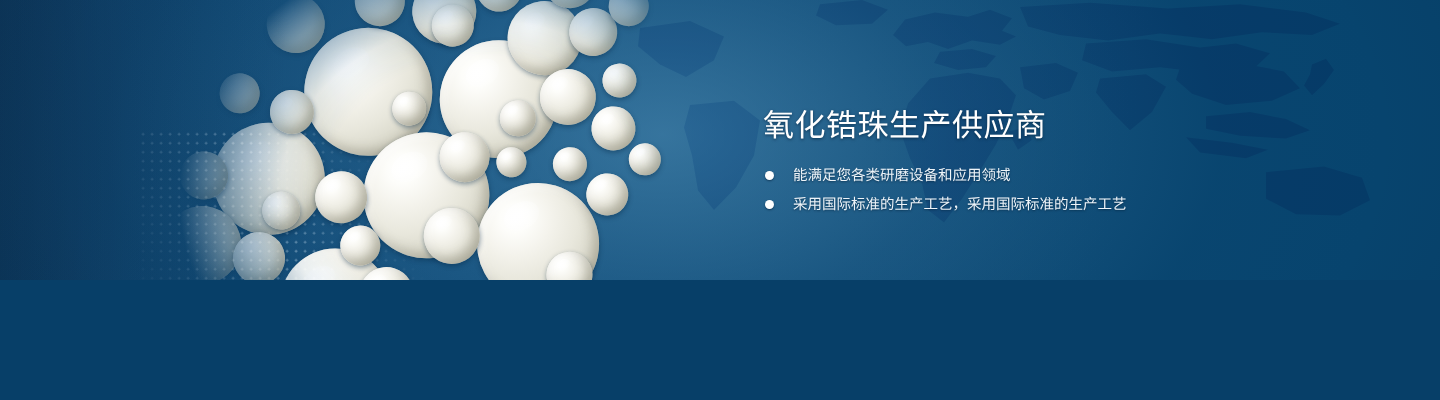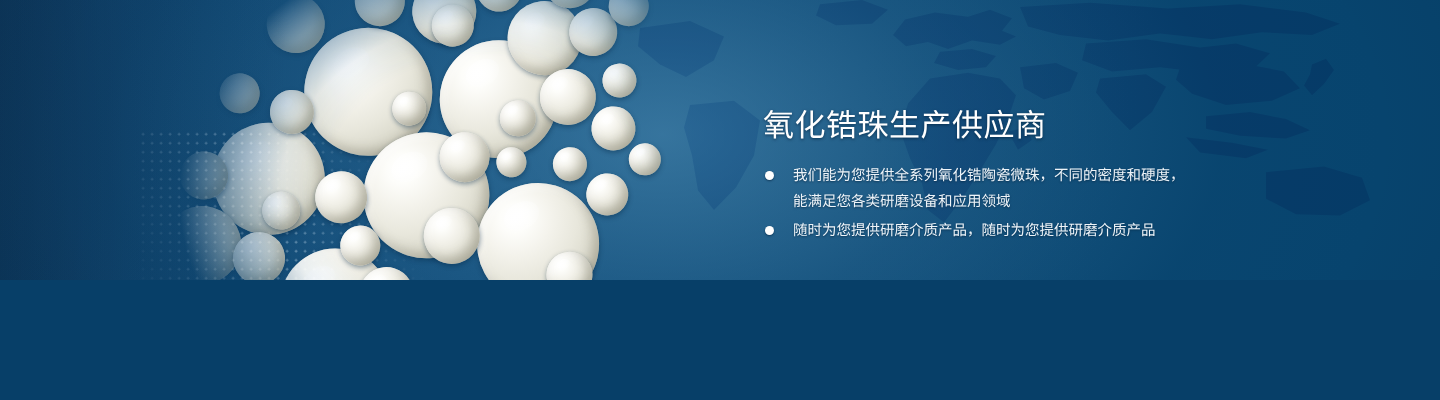--- a/index.html
+++ b/index.html
@@ -265,23 +265,22 @@
   </div>
 
   <div class="bg-vignette"></div>
 
   <div class="content">
     <h1 class="headline">氧化锆珠生产供应商</h1>
 
     <ul class="bullets">
       <li class="bullet">
         <span class="bullet-dot"></span>
-        <span class="bullet-line">我们能为您提供全系列氧化锆陶瓷微珠，不同的密度和硬度，</span>
         <span class="bullet-line">能满足您各类研磨设备和应用领域</span>
       </li>
       <li class="bullet">
         <span class="bullet-dot"></span>
-        <span class="bullet-line">随时为您提供研磨介质产品，随时为您提供研磨介质产品</span>
+        <span class="bullet-line">采用国际标准的生产工艺，采用国际标准的生产工艺</span>
       </li>
     </ul>
   </div>
 
 </div>
 
 </body></html>

